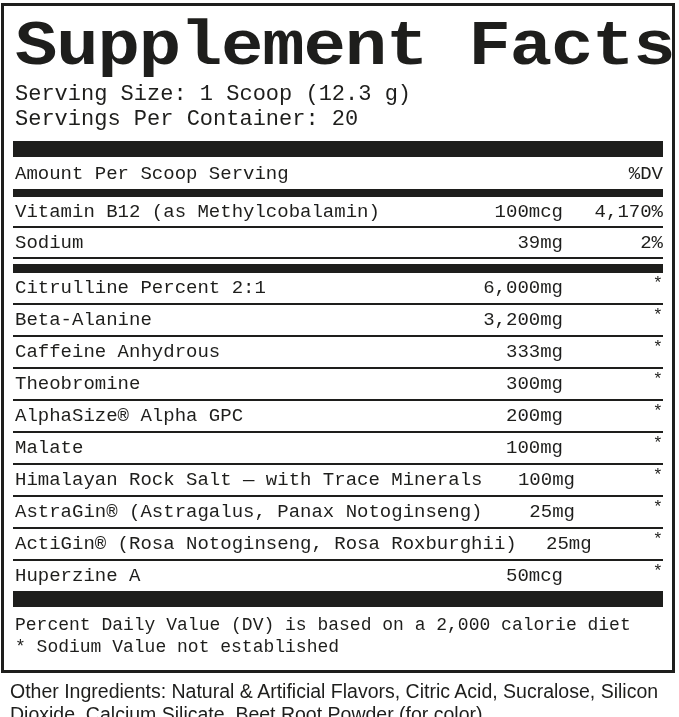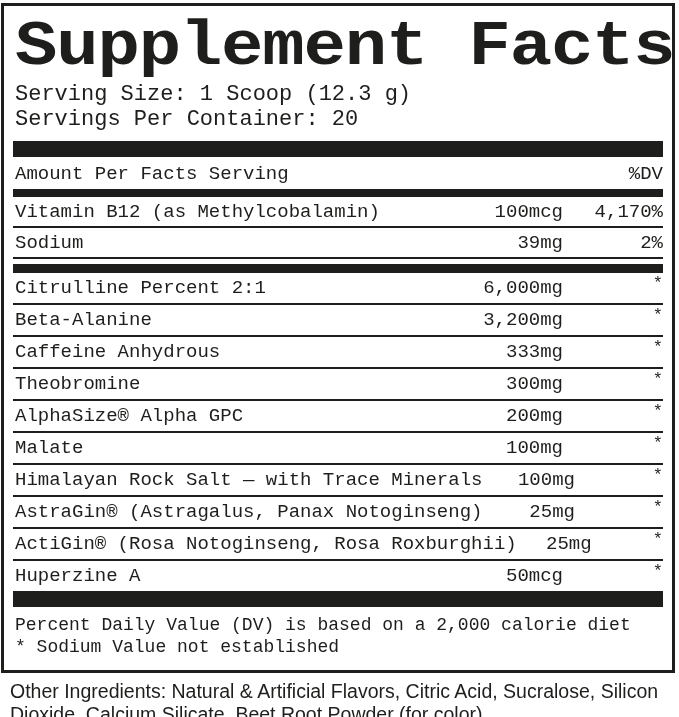--- a/index.html
+++ b/index.html
@@ -92,21 +92,21 @@
     <div class="facts-title">Supplement Facts</div>
 
     <div class="serving-block">
       <div class="serving-line">Serving Size: 1 Scoop (12.3 g)</div>
       <div class="serving-line">Servings Per Container: 20</div>
     </div>
 
     <div class="bar bar-xl"></div>
 
     <div class="row row-header">
-      <span class="cell-name">Amount Per Facts Serving</span>
+      <span class="cell-name">Amount Per Scoop Serving</span>
       <span class="cell-dv">%DV</span>
     </div>
 
     <div class="bar bar-md"></div>
 
     <div class="row row-nutrient">
       <span class="cell-name">Vitamin B12 (as Methylcobalamin)</span>
       <span class="cell-amount">100mcg</span>
       <span class="cell-dv">4,170%</span>
     </div>

